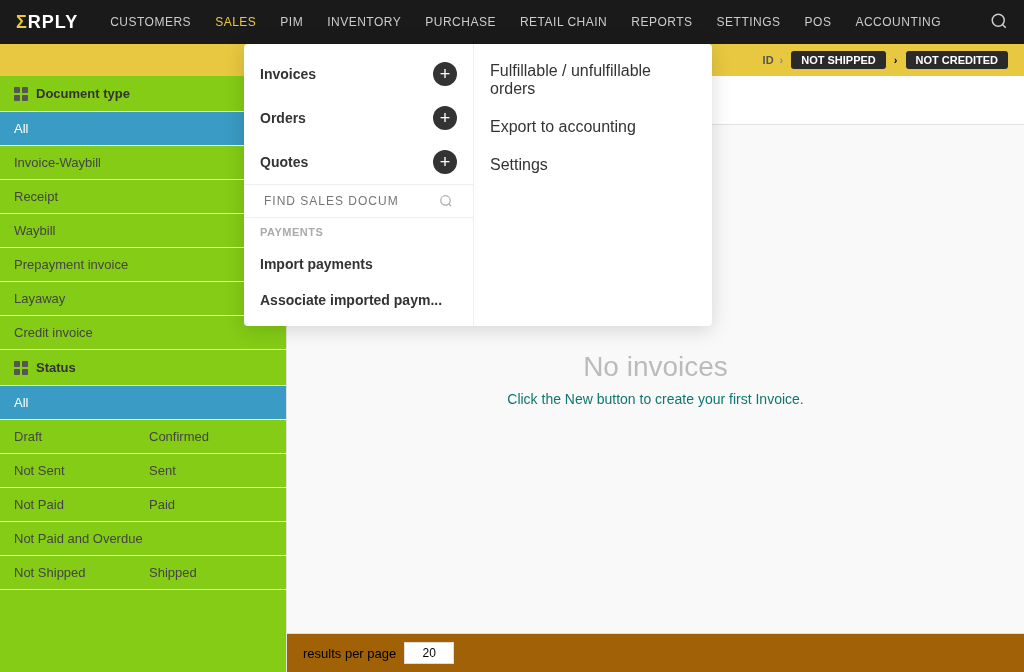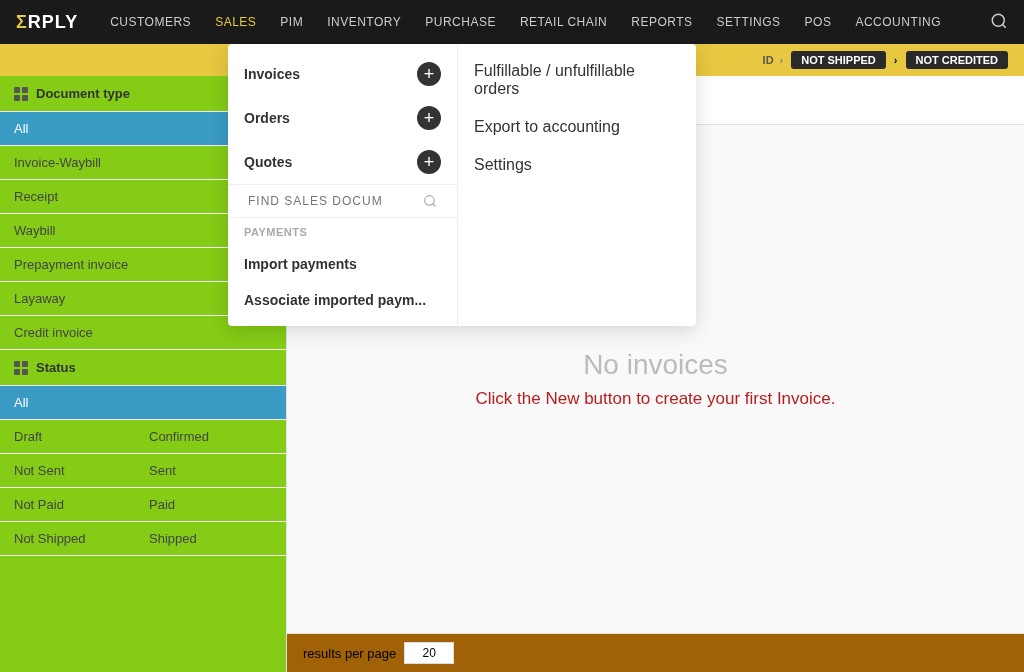--- a/index.html
+++ b/index.html
@@ -168,42 +168,42 @@
       justify-content: center;
       color: #aaa;
     }
     .no-invoices-title {
       font-size: 28px;
       font-weight: 300;
       color: #bbb;
       margin-bottom: 8px;
     }
     .no-invoices-sub {
-      font-size: 17px;
-      color: #b91c1c;
+      font-size: 14px;
+      color: #0f766e;
     }
     .results-bar {
       padding: 8px 16px;
       display: flex;
       align-items: center;
       gap: 8px;
       background: #a16207;
       border-top: 1px solid #e0e0e0;
     }
     .results-input {
       border: 1px solid #ddd;
       padding: 3px 8px;
       font-size: 12px;
       width: 50px;
       text-align: center;
     }
     .dropdown-menu {
       position: absolute;
       top: 44px;
-      left: 228px;
+      left: 244px;
       width: 468px;
       background: white;
       border-radius: 4px;
       box-shadow: 0 4px 20px rgba(0,0,0,0.15);
       display: flex;
       z-index: 200;
     }
     .dropdown-left {
       width: 230px;
       border-right: 1px solid #eee;
@@ -339,20 +339,23 @@
     </div>
     <div class="sidebar-status-row">
       <span class="sidebar-status-col">Not Sent</span>
       <span class="sidebar-status-col">Sent</span>
     </div>
     <div class="sidebar-status-row">
       <span class="sidebar-status-col">Not Paid</span>
       <span class="sidebar-status-col">Paid</span>
     </div>
     <div class="sidebar-status-row">
+      <span class="sidebar-status-col">Not Paid and Overdue</span>
+    </div>
+    <div class="sidebar-status-row">
       <span class="sidebar-status-col">Not Shipped</span>
       <span class="sidebar-status-col">Shipped</span>
     </div>
   </aside>
 
   <div class="content-area">
     <div class="content-toolbar">
       <div class="search-box">
         <input type="text" placeholder="CUSTOMER" style="">
         <svg width="16" height="16" viewBox="0 0 24 24" fill="none" stroke="#aaa" stroke-width="2">

